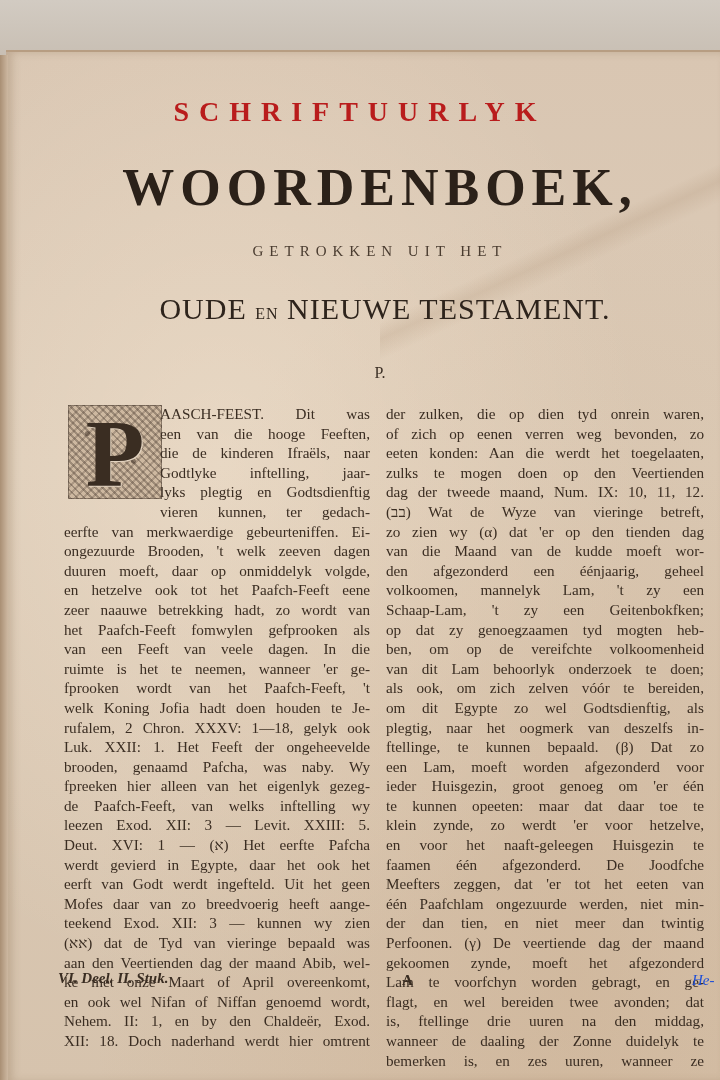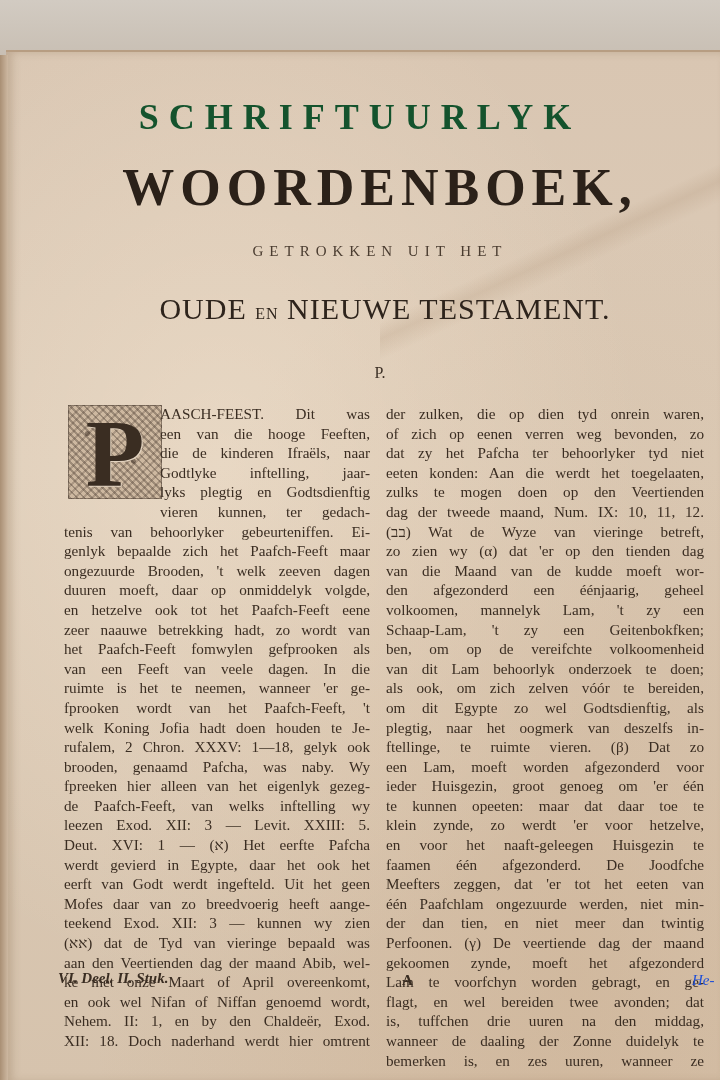--- a/index.html
+++ b/index.html
@@ -25,21 +25,21 @@
   .edge {
     position: absolute; left: 0; top: 55px; width: 8px; height: 1025px;
     background: linear-gradient(90deg, #a98f74, #cdb8a1);
   }
   .crease {
     position: absolute; left: 380px; top: 160px; width: 340px; height: 200px;
     background: linear-gradient(155deg, rgba(0,0,0,0) 45%, rgba(160,130,100,0.18) 50%, rgba(0,0,0,0) 56%);
   }
   .title1 {
     position: absolute; left: 0; width: 720px; top: 96px; text-align: center;
-    font-size: 36px; letter-spacing: 10px; font-weight: bold; color: #14532d;
+    font-size: 28px; letter-spacing: 10px; font-weight: bold; color: #b91c1c;
   }
   .title2 {
     position: absolute; left: 0; width: 760px; top: 158px; text-align: center;
     font-size: 52px; letter-spacing: 6px; font-weight: bold; color: #2b2119;
   }
   .sub {
     position: absolute; left: 0; width: 760px; top: 243px; text-align: center;
     font-size: 15px; letter-spacing: 6px; color: #4a3c30;
   }
   .title3 {
@@ -110,80 +110,80 @@
   <span>P</span>
 </div>
 
 <div class="col col-left" id="leftcol">
     <span class="ln indent">AASCH-FEEST. Dit was</span>
     <span class="ln indent">een van die hooge Feeften,</span>
     <span class="ln indent">die de kinderen Ifraëls, naar</span>
     <span class="ln indent">Godtlyke inftelling, jaar-</span>
     <span class="ln indent">lyks plegtig en Godtsdienftig</span>
     <span class="ln indent">vieren kunnen, ter gedach-</span>
-    <span class="ln">tenis van behoorlyker gebeurteniffen. Ei-</span>
-    <span class="ln">genlyk bepaalde zich het Paafch-Feeft maar</span>
+    <span class="ln">eerfte van merkwaerdige gebeurteniffen. Ei-</span>
     <span class="ln">ongezuurde Brooden, 't welk zeeven dagen</span>
     <span class="ln">duuren moeft, daar op onmiddelyk volgde,</span>
     <span class="ln">en hetzelve ook tot het Paafch-Feeft eene</span>
     <span class="ln">zeer naauwe betrekking hadt, zo wordt van</span>
     <span class="ln">het Paafch-Feeft fomwylen gefprooken als</span>
     <span class="ln">van een Feeft van veele dagen. In die</span>
     <span class="ln">ruimte is het te neemen, wanneer 'er ge-</span>
     <span class="ln">fprooken wordt van het Paafch-Feeft, 't</span>
     <span class="ln">welk Koning Jofia hadt doen houden te Je-</span>
     <span class="ln">rufalem, 2 Chron. XXXV: 1—18, gelyk ook</span>
+    <span class="ln">Luk. XXII: 1. Het Feeft der ongeheevelde</span>
     <span class="ln">brooden, genaamd Pafcha, was naby. Wy</span>
     <span class="ln">fpreeken hier alleen van het eigenlyk gezeg-</span>
     <span class="ln">de Paafch-Feeft, van welks inftelling wy</span>
     <span class="ln">leezen Exod. XII: 3 — Levit. XXIII: 5.</span>
     <span class="ln">Deut. XVI: 1 — (א) Het eerfte Pafcha</span>
     <span class="ln">werdt gevierd in Egypte, daar het ook het</span>
     <span class="ln">eerft van Godt werdt ingefteld. Uit het geen</span>
     <span class="ln">Mofes daar van zo breedvoerig heeft aange-</span>
     <span class="ln">teekend Exod. XII: 3 — kunnen wy zien</span>
     <span class="ln">(אא) dat de Tyd van vieringe bepaald was</span>
     <span class="ln">aan den Veertienden dag der maand Abib, wel-</span>
     <span class="ln">ke met onze Maart of April overeenkomt,</span>
     <span class="ln">en ook wel Nifan of Niffan genoemd wordt,</span>
     <span class="ln">Nehem. II: 1, en by den Chaldeër, Exod.</span>
     <span class="ln">XII: 18. Doch naderhand werdt hier omtrent</span>
   </div>
 <div class="col col-right" id="rightcol">
     <span class="ln">der zulken, die op dien tyd onrein waren,</span>
     <span class="ln">of zich op eenen verren weg bevonden, zo</span>
-    <span class="ln">dat zy het Pafcha ter behoorlyker tyd niet</span>
     <span class="ln">eeten konden: Aan die werdt het toegelaaten,</span>
     <span class="ln">zulks te mogen doen op den Veertienden</span>
     <span class="ln">dag der tweede maand, Num. IX: 10, 11, 12.</span>
     <span class="ln">(בב) Wat de Wyze van vieringe betreft,</span>
     <span class="ln">zo zien wy (α) dat 'er op den tienden dag</span>
     <span class="ln">van die Maand van de kudde moeft wor-</span>
     <span class="ln">den afgezonderd een éénjaarig, geheel</span>
     <span class="ln">volkoomen, mannelyk Lam, 't zy een</span>
     <span class="ln">Schaap-Lam, 't zy een Geitenbokfken;</span>
+    <span class="ln">op dat zy genoegzaamen tyd mogten heb-</span>
     <span class="ln">ben, om op de vereifchte volkoomenheid</span>
     <span class="ln">van dit Lam behoorlyk onderzoek te doen;</span>
     <span class="ln">als ook, om zich zelven vóór te bereiden,</span>
     <span class="ln">om dit Egypte zo wel Godtsdienftig, als</span>
     <span class="ln">plegtig, naar het oogmerk van deszelfs in-</span>
-    <span class="ln">ftellinge, te ruimte vieren. (β) Dat zo</span>
+    <span class="ln">ftellinge, te kunnen bepaald. (β) Dat zo</span>
     <span class="ln">een Lam, moeft worden afgezonderd voor</span>
     <span class="ln">ieder Huisgezin, groot genoeg om 'er één</span>
     <span class="ln">te kunnen opeeten: maar dat daar toe te</span>
     <span class="ln">klein zynde, zo werdt 'er voor hetzelve,</span>
     <span class="ln">en voor het naaft-geleegen Huisgezin te</span>
     <span class="ln">faamen één afgezonderd. De Joodfche</span>
     <span class="ln">Meefters zeggen, dat 'er tot het eeten van</span>
     <span class="ln">één Paafchlam ongezuurde werden, niet min-</span>
     <span class="ln">der dan tien, en niet meer dan twintig</span>
     <span class="ln">Perfoonen. (γ) De veertiende dag der maand</span>
     <span class="ln">gekoomen zynde, moeft het afgezonderd</span>
     <span class="ln">Lam te voorfchyn worden gebragt, en ge-</span>
     <span class="ln">flagt, en wel bereiden twee avonden; dat</span>
-    <span class="ln">is, tuffchen drie uuren na den middag,</span>
+    <span class="ln">is, ftellinge drie uuren na den middag,</span>
     <span class="ln">wanneer de daaling der Zonne duidelyk te</span>
     <span class="ln">bemerken is, en zes uuren, wanneer ze</span>
   </div>
 
 <div class="footer-left">VI. Deel. II. Stuk.</div>
 <div class="footer-sig">A</div>
 <div class="footer-catch">He-</div>
 
 </body></html>

